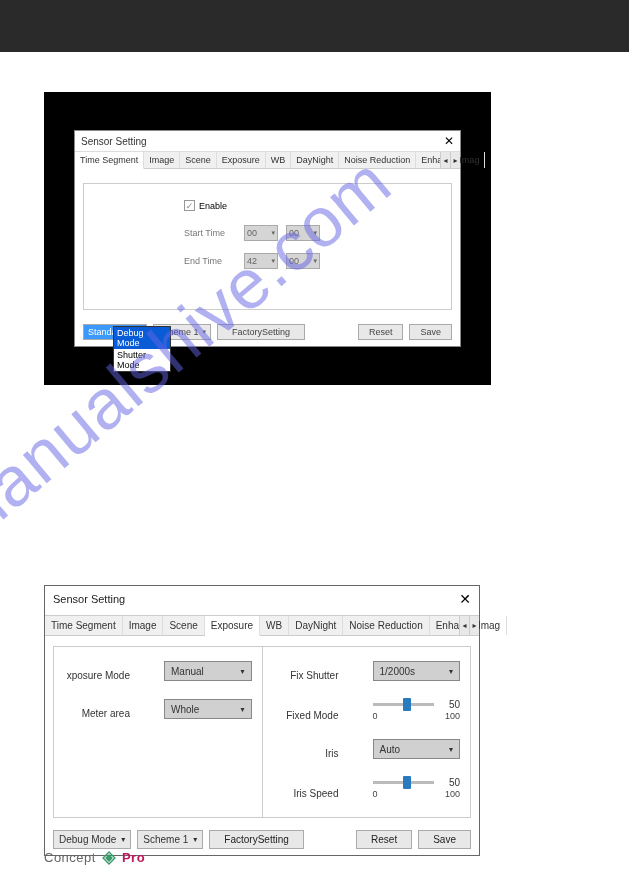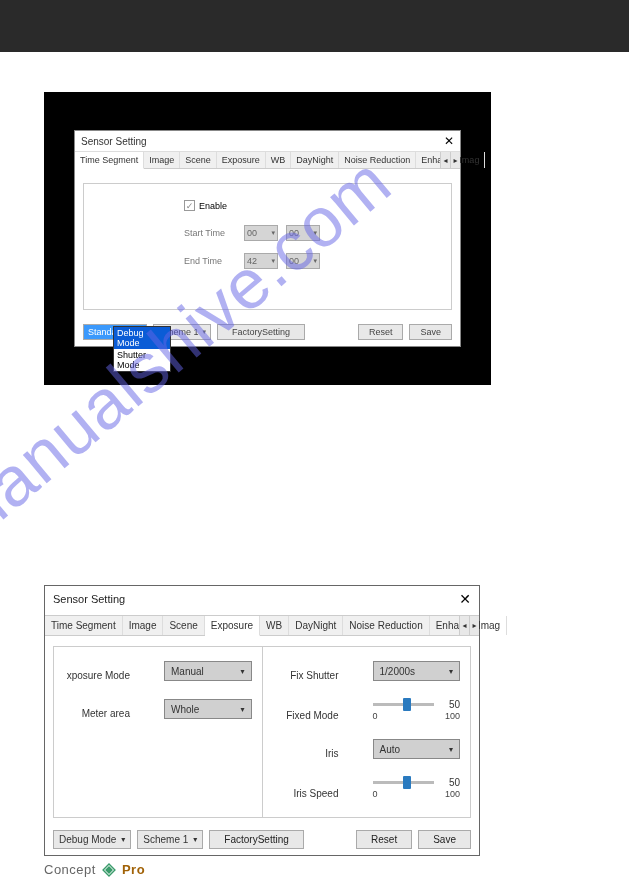--- a/index.html
+++ b/index.html
@@ -77,23 +77,23 @@
   .slider-track { flex: 1; height: 3px; background: #bbb; position: relative; }
   .slider-thumb { position: absolute; top: -5px; width: 8px; height: 13px; background: #2a7abf; border-radius: 1px; }
   .slider-val { font-size: 10px; color: #333; width: 20px; text-align: right; }
   .slider-lbls { display: flex; justify-content: space-between; font-size: 9px; color: #444; margin-top: 1px; }
 
   .bottomrow2 { display: flex; align-items: center; gap: 6px; padding: 6px 8px; border-top: 0; }
   .sel2b { background: #e8e8e8; border: 1px solid #aaa; padding: 3px 5px; font-size: 10px; color: #333; display: inline-flex; align-items: center; gap: 5px; }
   .btn2 { background: #e8e8e8; border: 1px solid #aaa; padding: 3px 14px; font-size: 10px; color: #222; }
 
   
-  .footer { position: absolute; bottom: 16px; left: 44px; display: flex; align-items: center; gap: 6px; }
+  .footer { position: absolute; bottom: 28px; left: 44px; display: flex; align-items: center; gap: 6px; }
   .footer-text1 { font-size: 13px; color: #666; font-weight: 500; letter-spacing: 0.5px; }
-  .footer-text2 { font-size: 13px; color: #a16207; font-weight: 700; letter-spacing: 0.5px; }
+  .footer-text2 { font-size: 13px; color: #be185d; font-weight: 700; letter-spacing: 0.5px; }
   .diamond { width: 14px; height: 14px; position: relative; }
   .diamond::before { content: ''; position: absolute; inset: 0; border: 2px solid #3a9b6b; transform: rotate(45deg) scale(0.7); }
   .diamond::after { content: ''; position: absolute; inset: 3px; background: #3a9b6b; transform: rotate(45deg) scale(0.7); }
 </style>
 </head>
 <body>
 
 <div class="top-band"></div>
 
 <div class="page-area">

